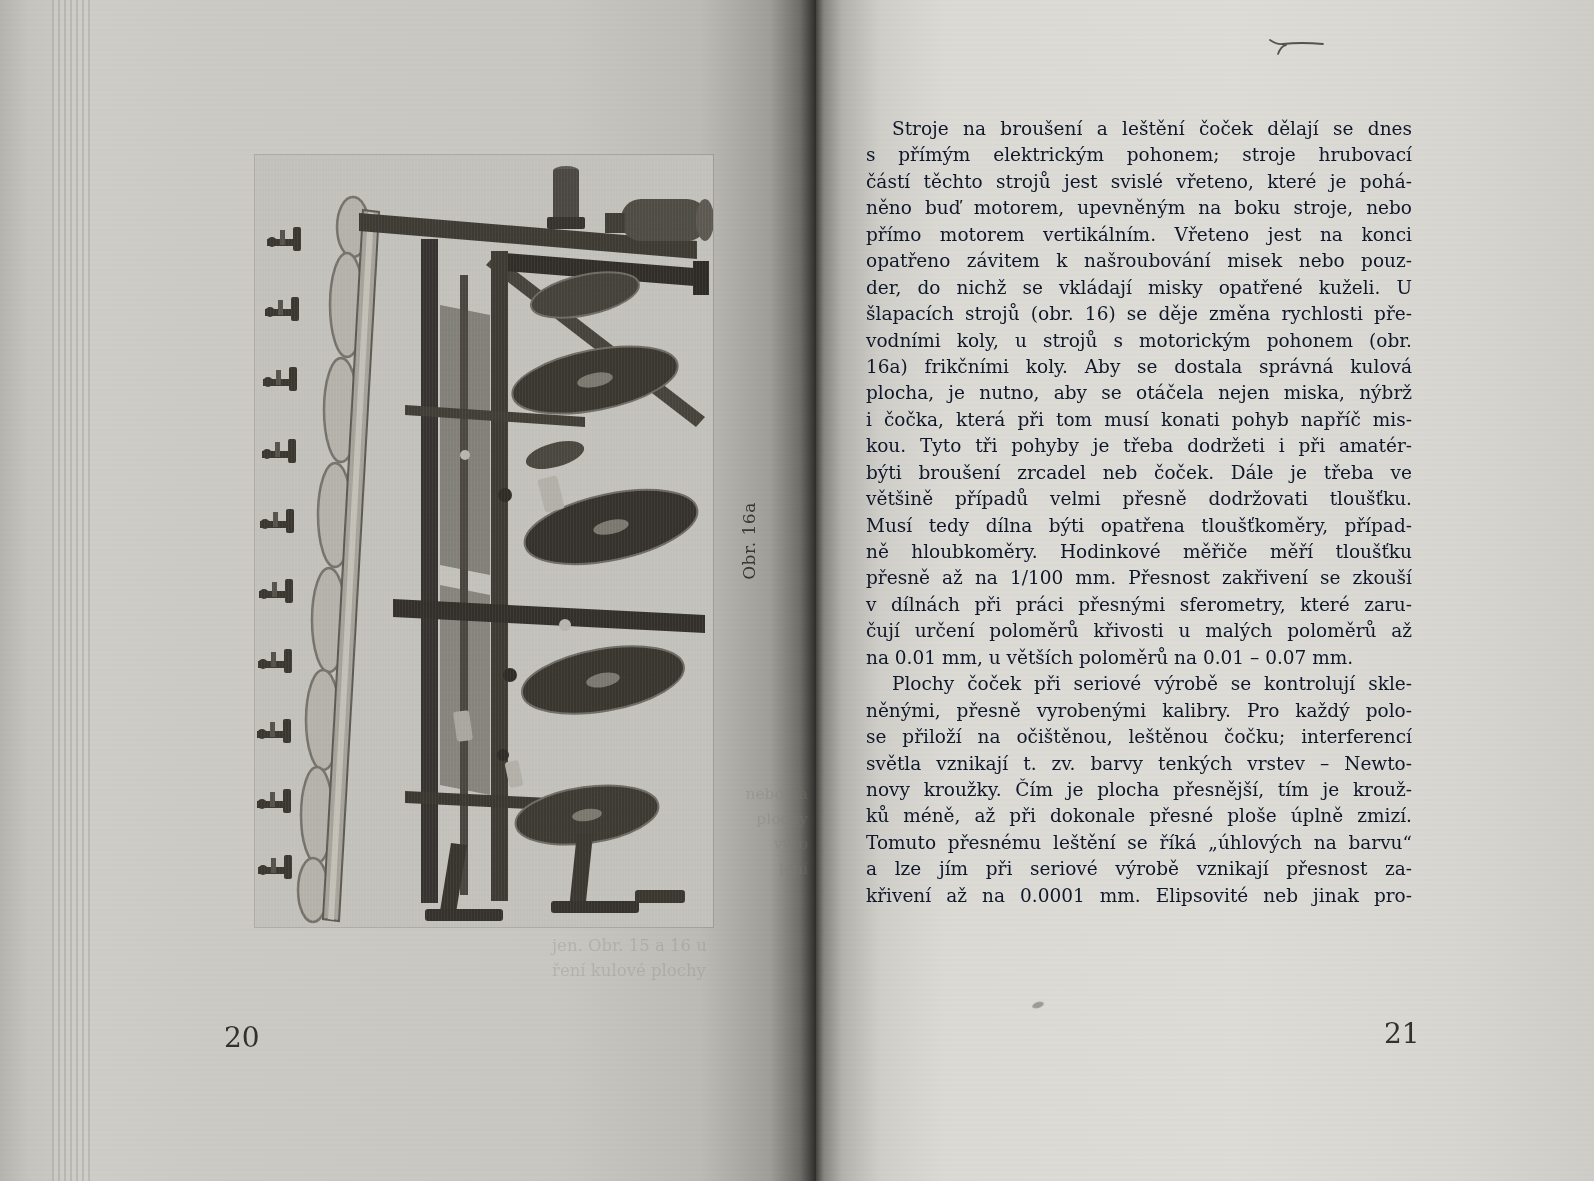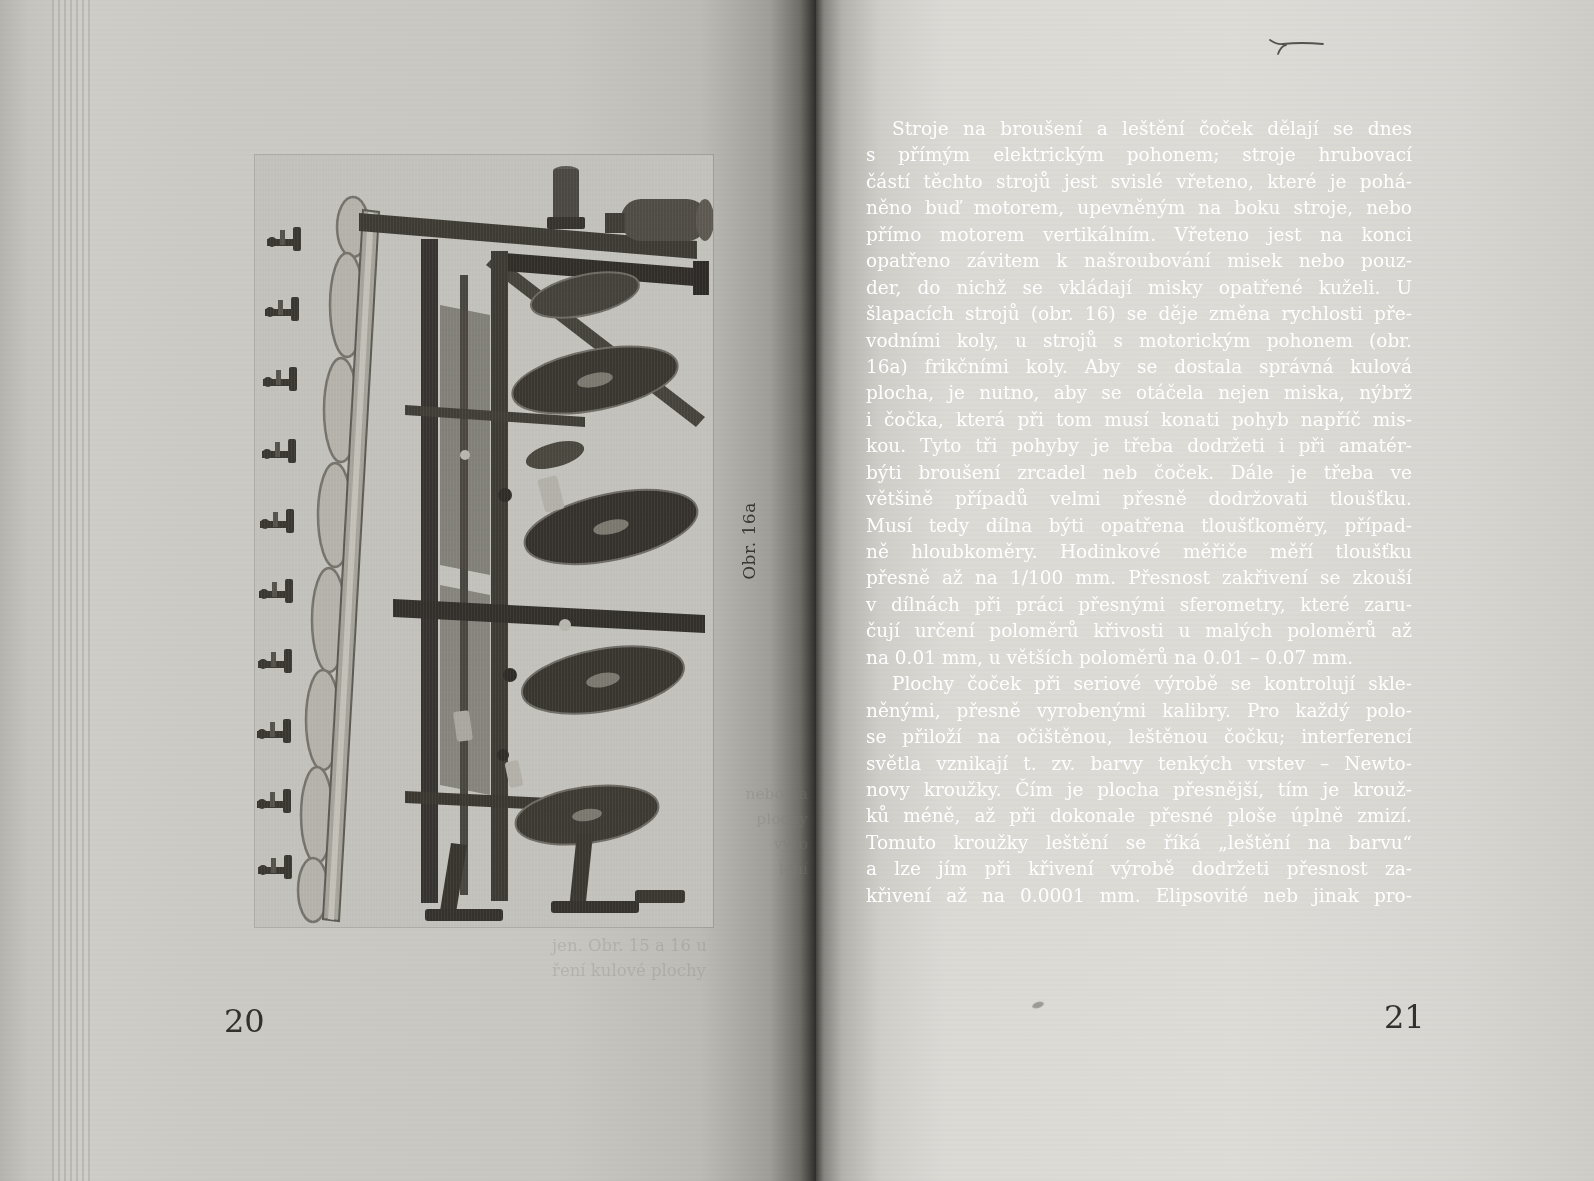--- a/index.html
+++ b/index.html
@@ -42,27 +42,27 @@
     content:"";position:absolute;inset:0;
     background:repeating-linear-gradient(90deg,rgba(255,255,255,.05) 0 1px,transparent 1px 3px);
     pointer-events:none;
   }
   .fig-caption{
     position:absolute;left:694px;top:486px;width:110px;height:110px;
     display:flex;align-items:center;justify-content:center;
     transform:rotate(-90deg);
     font-size:17px;letter-spacing:.5px;color:#3a3833;
   }
-  .page-number{position:absolute;font-size:32px;color:#33312c;}
+  .page-number{position:absolute;font-size:28px;color:#33312c;margin-top:19px;}
   .page-number.left{left:224px;top:1002px;}
   .page-number.right{left:1384px;top:998px;}
   
   .textblock{
     position:absolute;left:866px;top:116px;width:546px;
-    font-size:18.5px;line-height:26.45px;color:#ffffff;
+    font-size:18.5px;line-height:26.45px;color:#0f172a;
   }
   .tl{
     height:26.45px;overflow:visible;white-space:nowrap;
     text-align:justify;text-align-last:justify;
   }
   .tl.indent{text-indent:26px;}
   .tl.flush{text-align-last:left;}
   
   .ghost{
     position:absolute;color:#7e7c76;filter:blur(.7px);opacity:.30;
@@ -223,21 +223,21 @@
     <div class="tl">přesně až na 1/100 mm. Přesnost zakřivení se zkouší</div>
     <div class="tl">v dílnách při práci přesnými sferometry, které zaru-</div>
     <div class="tl">čují určení poloměrů křivosti u malých poloměrů až</div>
     <div class="tl flush">na 0.01 mm, u větších poloměrů na 0.01 – 0.07 mm.</div>
     <div class="tl indent">Plochy čoček při seriové výrobě se kontrolují skle-</div>
     <div class="tl">něnými, přesně vyrobenými kalibry. Pro každý polo-</div>
     <div class="tl">se přiloží na očištěnou, leštěnou čočku; interferencí</div>
     <div class="tl">světla vznikají t. zv. barvy tenkých vrstev – Newto-</div>
     <div class="tl">novy kroužky. Čím je plocha přesnější, tím je krouž-</div>
     <div class="tl">ků méně, až při dokonale přesné ploše úplně zmizí.</div>
-    <div class="tl">Tomuto kroužky leštění se říká „leštění na barvu“</div>
-    <div class="tl">a lze jím při křivení výrobě dodržeti přesnost za-</div>
+    <div class="tl">Tomuto přesnému leštění se říká „úhlových na barvu“</div>
+    <div class="tl">a lze jím při seriové výrobě vznikají přesnost za-</div>
     <div class="tl">křivení až na 0.0001 mm. Elipsovité neb jinak pro-</div>
   </div>
 
   <div class="smudge"></div>
   <div class="page-number right">21</div>
 
 </div>
 
 </body></html>

